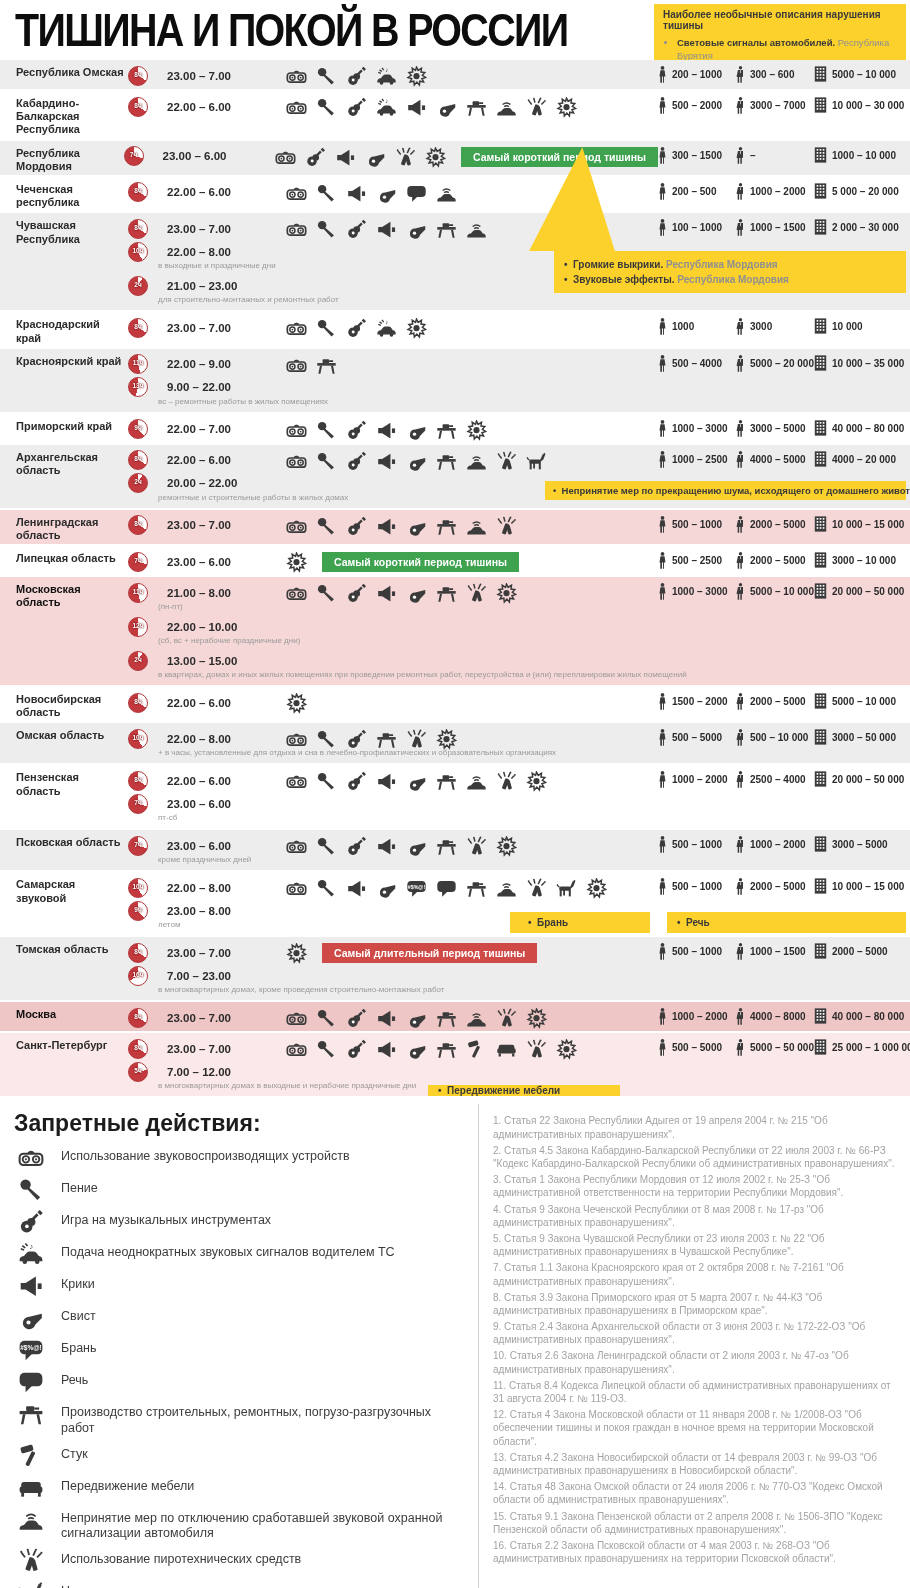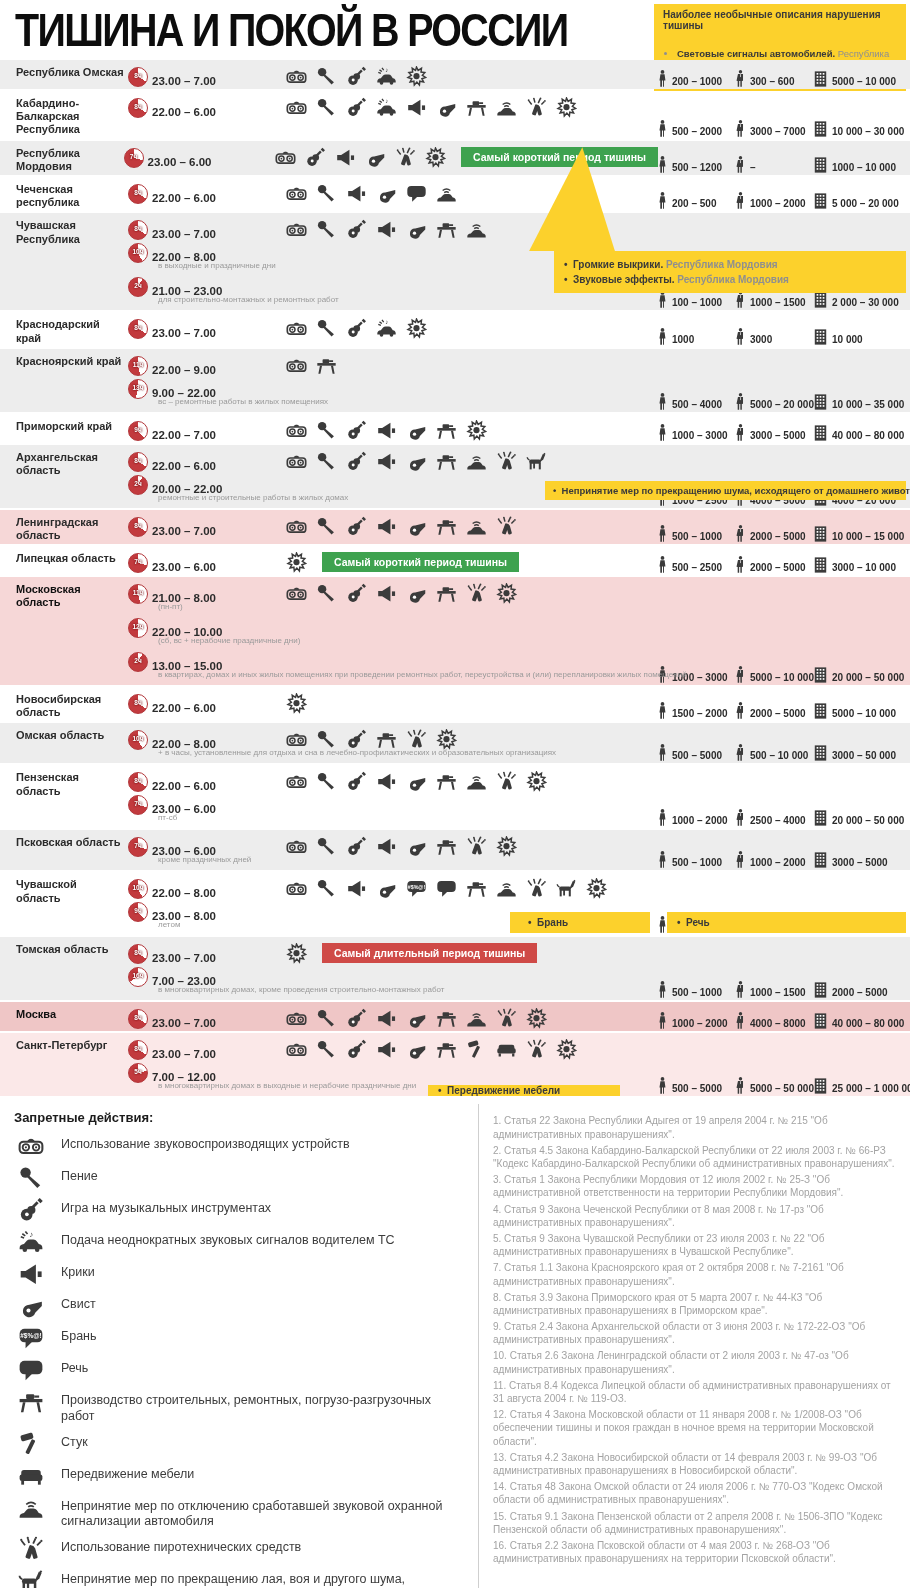--- a/index.html
+++ b/index.html
@@ -1,62 +1,62 @@
 <!DOCTYPE html>
 <html><head>
 <meta charset="utf-8">
 <style>
   html,body{margin:0;padding:0;background:#fff;}
   body{width:910px;height:1588px;overflow:hidden;font-family:"Liberation Sans","DejaVu Sans",sans-serif;color:#222;position:relative;}
   
   .header{position:relative;height:60px;}
   h1{margin:0;padding:2px 0 0 18px;font-size:47px;font-weight:bold;letter-spacing:-2px;color:#0d0d0d;white-space:nowrap;transform:scaleX(.84);transform-origin:left top;}
   .topbox{position:absolute;right:4px;top:4px;width:252px;background:#fcd12c;padding:5px 9px 6px 9px;box-sizing:border-box;}
-  .topbox-title{font-size:10px;font-weight:bold;color:#3a3a3a;margin-bottom:17px;}
+  .topbox-title{font-size:10px;font-weight:bold;color:#3a3a3a;margin-bottom:6px;}
   .topbox ul{margin:0;padding:0 0 0 14px;}
   .topbox li{font-size:9.5px;line-height:1.35;color:#8f8f8f;}
   .topbox li b{color:#3a3a3a;}
   
   #rows{position:relative;}
   .row{display:flex;position:relative;margin-bottom:2px;padding:3px 0 2px 0;min-height:24px;}
   .bg-gray{background:#ededed;} .bg-white{background:#fff;}
   .bg-pink{background:#f6d7d7;} .bg-pink-strong{background:#efc6c6;} .bg-pink-light{background:#fbe8e8;}
   .col-region{width:128px;box-sizing:border-box;padding:3px 4px 0 16px;font-size:11px;font-weight:bold;color:#2b2b2b;line-height:1.2;}
   .col-region.bold{font-weight:bold;color:#111;}
   .col-clock{width:158px;box-sizing:border-box;padding-top:1px;}
-  .clock-entry{display:flex;align-items:flex-end;gap:4px;min-height:23px;}
+  .clock-entry{display:flex;align-items:center;gap:19px;min-height:23px;}
   .clockpie{flex:none;width:20px;height:20px;border-radius:50%;border:1.5px solid #b2373b;position:relative;box-sizing:border-box;}
   .clockpie b{position:absolute;left:0;right:0;top:4px;text-align:center;font-size:6.5px;color:#fff;text-shadow:0 0 2px #7a1013,0 0 2px #7a1013;}
   .ctime{font-size:11.5px;font-weight:bold;color:#2b2b2b;white-space:nowrap;}
   .cnote{font-size:8px;color:#9a9a9a;margin:-2px 0 3px 30px;width:560px;line-height:1.25;position:relative;z-index:2;}
   .col-icons{flex:1;display:flex;align-items:flex-start;gap:9px;padding-top:3px;flex-wrap:nowrap;}
   .ticon{width:21px;height:21px;flex:none;color:#3b3b3b;}
   .period-badge{font-size:10.5px;font-weight:bold;color:#fff;padding:4px 12px;margin-left:6px;white-space:nowrap;flex:none;}
   .badge-green{background:#3ea24f;} .badge-red{background:#cf4a47;}
   .col-fines{width:252px;box-sizing:border-box;display:flex;padding-top:3px;flex:none;}
-  .fcell{display:flex;align-items:flex-end;gap:5px;}
+  .fcell{display:flex;align-items:flex-start;gap:5px;}
   .fcell .v{font-size:10px;font-weight:bold;color:#2b2b2b;white-space:nowrap;padding-top:3px;}
   .fc1{width:78px;} .fc2{width:78px;} .fc3{width:96px;}
   .person-ic{width:9px;height:17px;color:#3b3b3b;flex:none;}
   .legal-ic{width:13px;height:16px;color:#3b3b3b;flex:none;}
   
   .callout{position:absolute;background:#fcd12c;z-index:5;font-size:10px;font-weight:bold;color:#3a3a3a;}
   .callout .rg{color:#8f8f8f;}
   .co-mordovia{right:4px;top:38px;width:352px;padding:6px 10px;box-sizing:border-box;}
   .co-mordovia div{line-height:1.5;}
   .mord-pointer{position:absolute;right:295px;top:-66px;width:86px;height:104px;background:#fcd12c;clip-path:polygon(62% 0,100% 100%,0 100%);z-index:4;}
   .co-arkh{left:545px;top:36px;right:4px;padding:4px 8px;box-sizing:border-box;font-size:9.5px;white-space:nowrap;}
   .co-bran{left:510px;bottom:2px;width:140px;padding:5px 18px;box-sizing:border-box;}
   .co-rech{left:667px;bottom:2px;width:239px;padding:5px 10px;box-sizing:border-box;}
   .co-spb{left:428px;top:52px;width:192px;padding:0 10px;box-sizing:border-box;}
   
   .bottom{display:flex;margin-top:8px;}
   .bcol-left{width:478px;box-sizing:border-box;padding:4px 10px 0 14px;}
   .bcol-right{flex:1;box-sizing:border-box;border-left:1px solid #cfcfcf;padding:10px 8px 0 14px;}
-  .sec-title{font-size:13px;font-weight:bold;color:#1c1c1c;margin:2px 0 8px 0;}
+  .sec-title{font-size:23px;font-weight:bold;color:#1c1c1c;margin:2px 0 8px 0;}
   .leg-item{display:flex;gap:13px;margin-bottom:6px;align-items:flex-start;}
   .leg-ic{width:34px;flex:none;display:flex;justify-content:center;}
   .leg-ic svg{width:26px;height:26px;color:#3b3b3b;}
   .leg-label{font-size:12.5px;color:#3c3c3c;line-height:1.25;padding-top:4px;max-width:390px;}
   .fnote{font-size:10px;color:#a3a3a3;line-height:1.32;margin:0 0 3px 0;}
 </style>
 </head>
 <body>
 
 <svg width="0" height="0" style="position:absolute" aria-hidden="true">
@@ -328,21 +328,21 @@
         <svg class="ticon">
           <use href="#ic-other"></use>
         </svg>
         <span class="period-badge badge-green">Самый короткий период тишины</span>
       </div>
     <div class="col-fines">
       <div class="fcell fc1">
           <svg class="person-ic">
             <use href="#ic-citizen"></use>
           </svg>
-          <span class="v">500 – 1200</span>
+          <span class="v">300 – 1500</span>
         </div>
       <div class="fcell fc2">
           <svg class="person-ic">
             <use href="#ic-official"></use>
           </svg>
           <span class="v">–</span>
         </div>
       <div class="fcell fc3">
           <svg class="legal-ic">
             <use href="#ic-legal"></use>
@@ -1064,21 +1064,21 @@
         </div>
       <div class="fcell fc3">
           <svg class="legal-ic">
             <use href="#ic-legal"></use>
           </svg>
           <span class="v">3000 – 5000</span>
         </div>
     </div>
     </div>
     <div class="row bg-white">
-    <div class="col-region">Чувашской область</div>
+    <div class="col-region">Самарская звуковой</div>
     <div class="col-clock">
         <div class="clock-entry">
       <span class="clockpie" style="background:conic-gradient(#fff 0 42%, #c23a3e 0)">
             <b>10ч</b>
           </span>
       <span class="ctime">22.00 – 8.00</span>
         </div>
         <div class="clock-entry">
       <span class="clockpie" style="background:conic-gradient(#fff 0 38%, #c23a3e 0)">
             <b>9ч</b>

